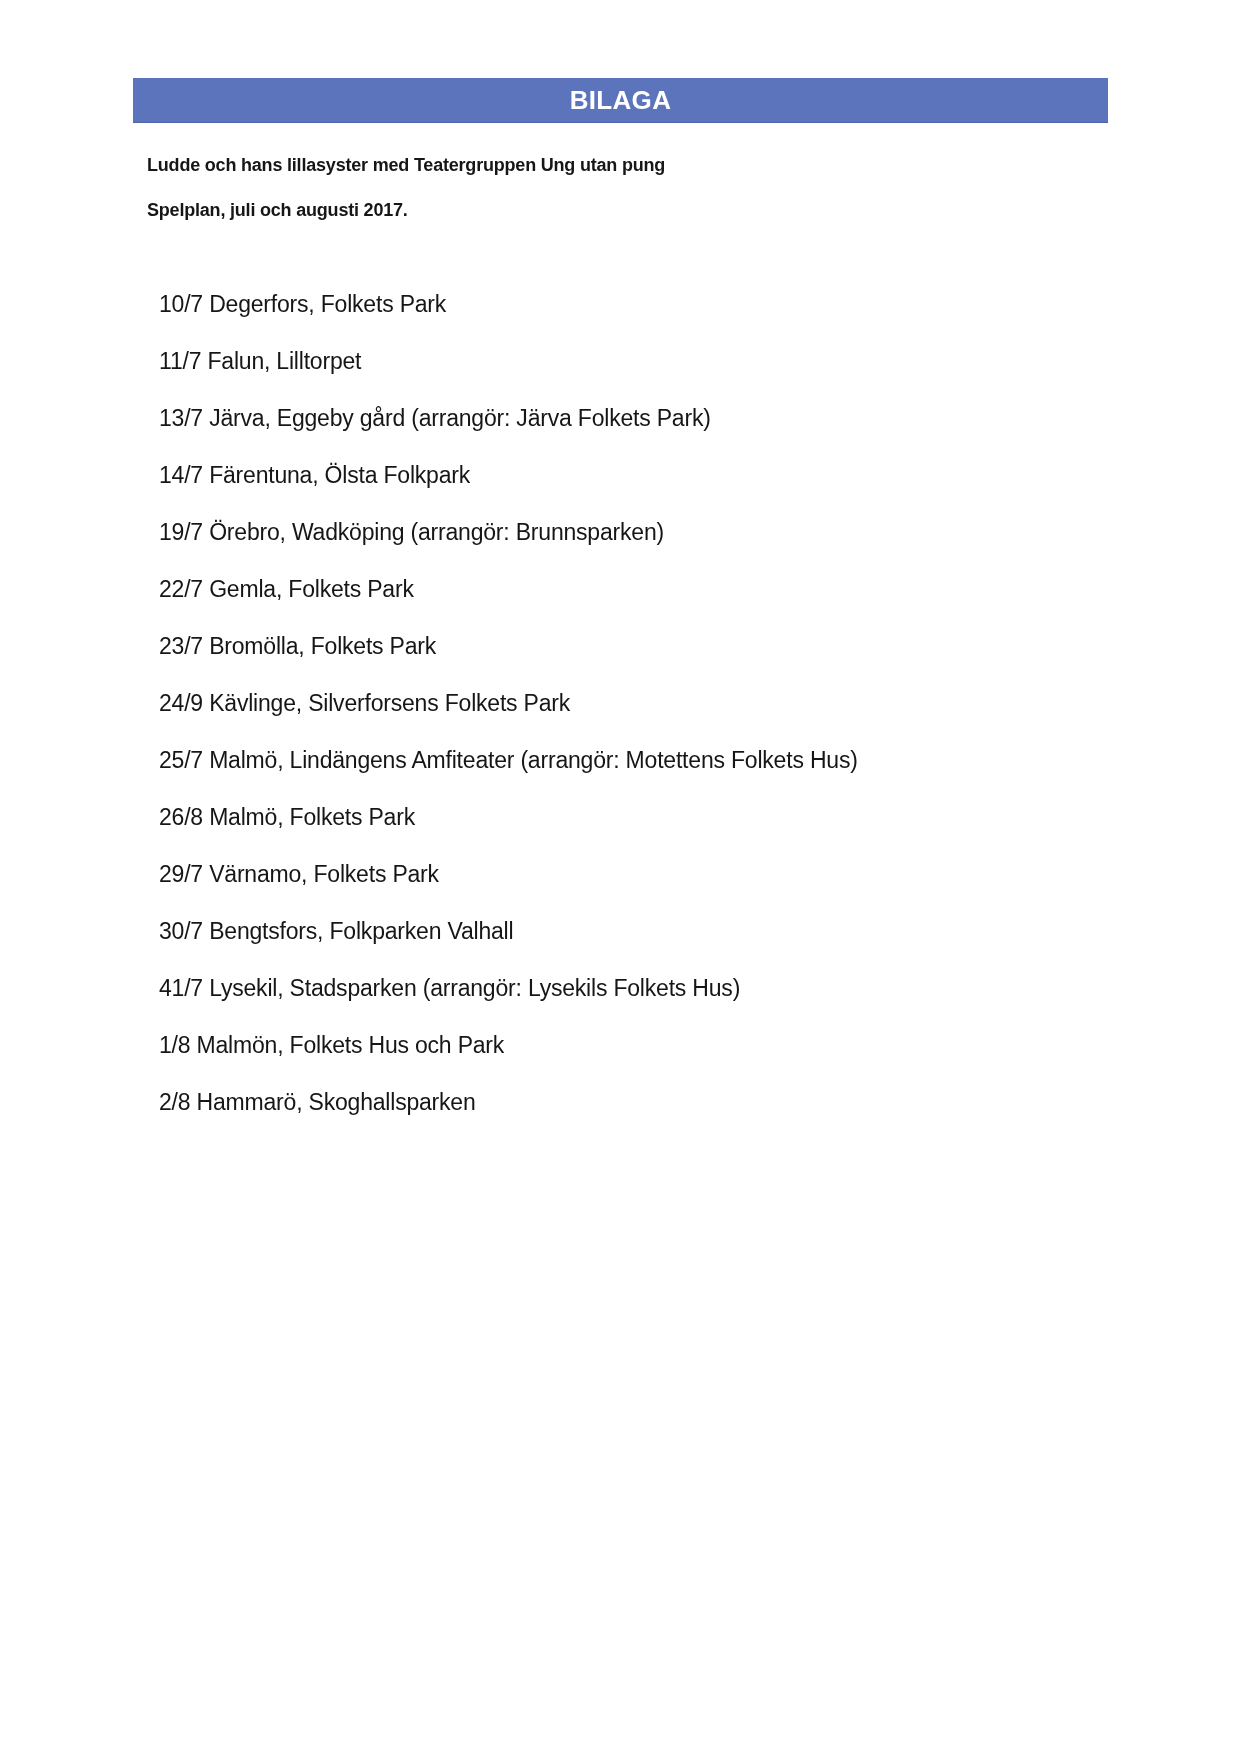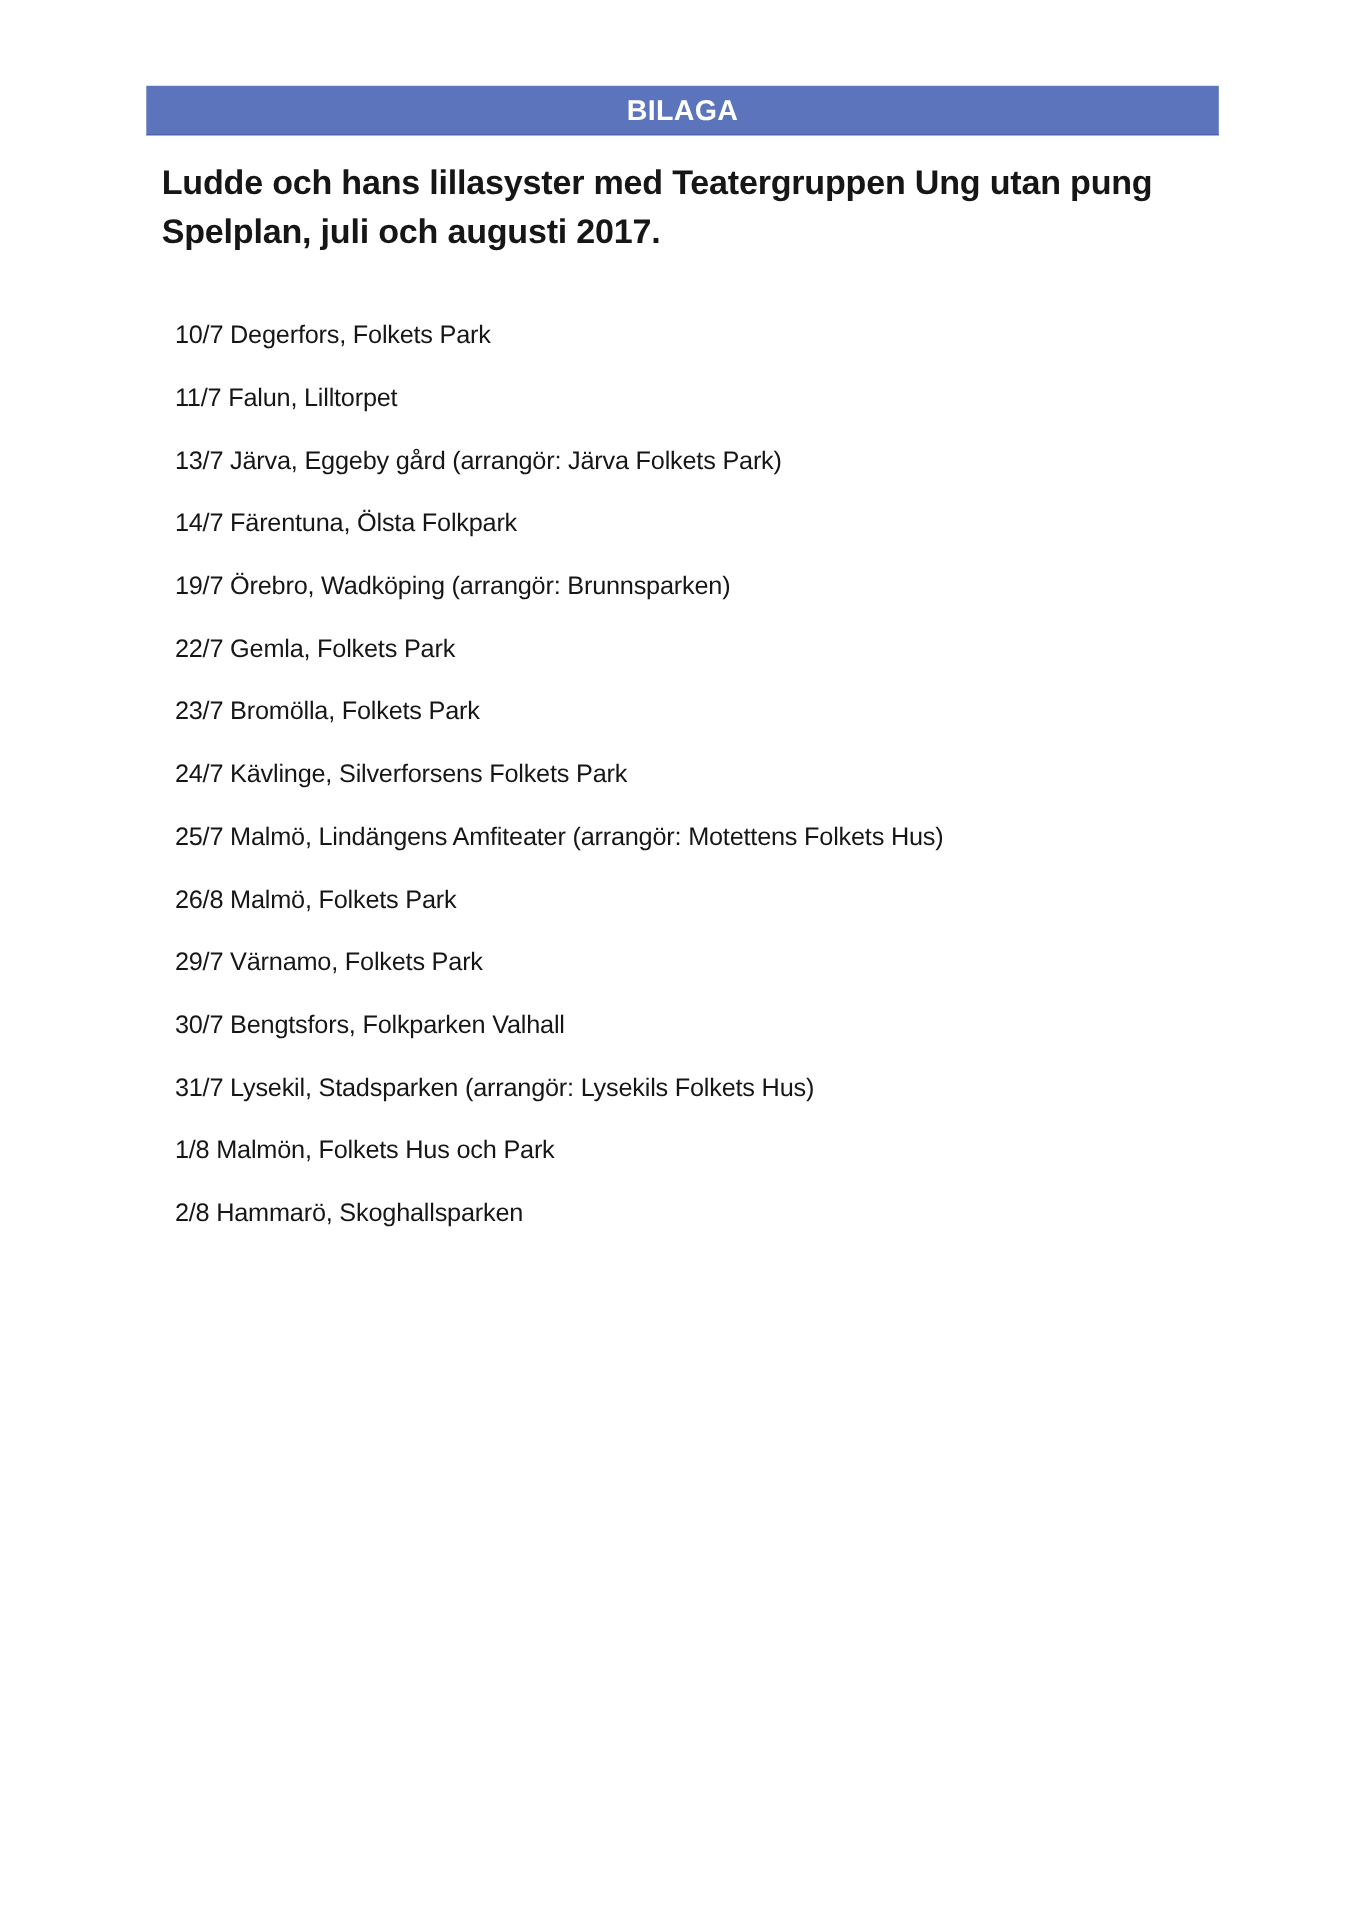--- a/index.html
+++ b/index.html
@@ -34,21 +34,21 @@
     font-size: 26px;
     letter-spacing: 0.3px;
   }
   .heading {
     position: absolute;
     left: 147px;
     top: 143px;
   }
   .heading p {
     margin: 0;
-    font-size: 31px;
+    font-size: 18px;
     font-weight: bold;
     line-height: 45px;
     letter-spacing: -0.2px;
     white-space: nowrap;
   }
   .schedule {
     position: absolute;
     left: 147px;
     top: 270px;
   }
@@ -76,23 +76,23 @@
   </div>
 
   <div class="schedule">
     <p>10/7 Degerfors, Folkets Park</p>
     <p>11/7 Falun, Lilltorpet</p>
     <p>13/7 Järva, Eggeby gård (arrangör: Järva Folkets Park)</p>
     <p>14/7 Färentuna, Ölsta Folkpark</p>
     <p>19/7 Örebro, Wadköping (arrangör: Brunnsparken)</p>
     <p>22/7 Gemla, Folkets Park</p>
     <p>23/7 Bromölla, Folkets Park</p>
-    <p>24/7 Kävlinge, Silverforsens Folkets Park</p>
+    <p>24/9 Kävlinge, Silverforsens Folkets Park</p>
     <p>25/7 Malmö, Lindängens Amfiteater (arrangör: Motettens Folkets Hus)</p>
     <p>26/8 Malmö, Folkets Park</p>
     <p>29/7 Värnamo, Folkets Park</p>
     <p>30/7 Bengtsfors, Folkparken Valhall</p>
-    <p>31/7 Lysekil, Stadsparken (arrangör: Lysekils Folkets Hus)</p>
+    <p>41/7 Lysekil, Stadsparken (arrangör: Lysekils Folkets Hus)</p>
     <p>1/8 Malmön, Folkets Hus och Park</p>
     <p>2/8 Hammarö, Skoghallsparken</p>
   </div>
 
 </div>
 
 </body></html>

